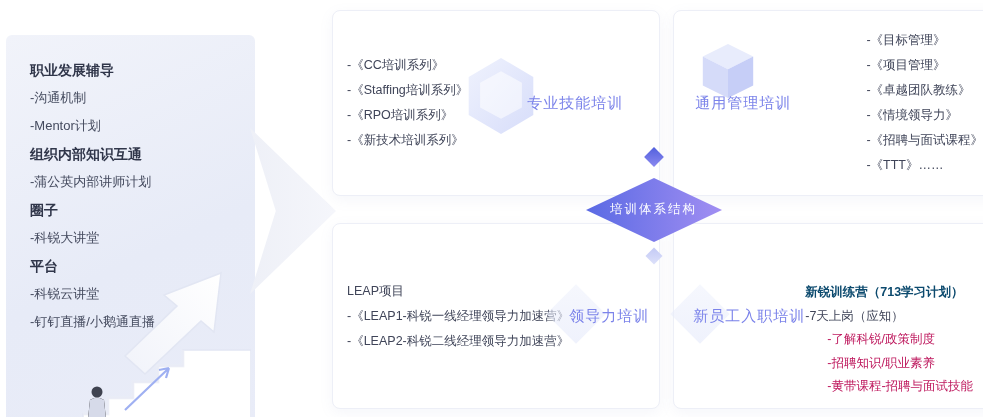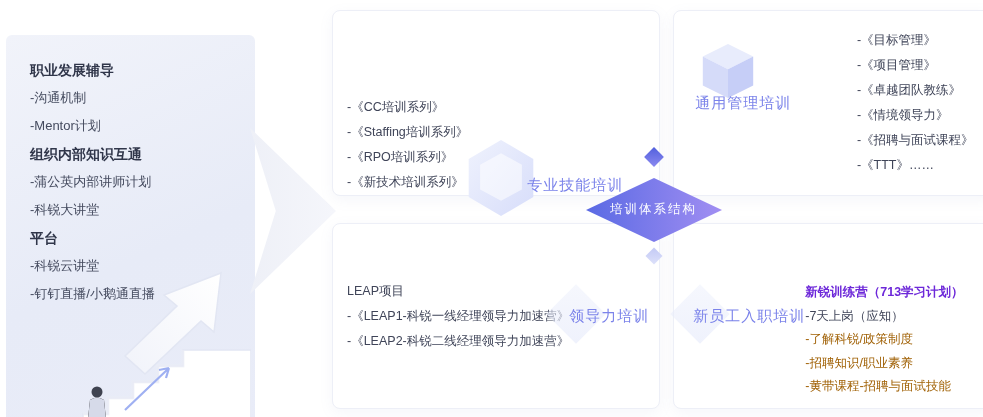--- a/index.html
+++ b/index.html
@@ -37,33 +37,33 @@
     display:grid; grid-template-columns:1fr 1fr; grid-template-rows:1fr 1fr;
     gap:27px 13px;
   }
   .card{
     background:#ffffff; border:1px solid #edeff7; border-radius:8px;
     box-shadow:0 4px 14px rgba(125,135,185,0.08);
     position:relative; display:flex; align-items:center; justify-content:space-between;
   }
   .card ul{ list-style:none; }
   .card li{ font-size:12.5px; color:#3f4458; line-height:25px; white-space:nowrap; }
-  .card li.muted{ color:#a16207; }
-  .card li.strong{ color:#6d28d9; font-weight:bold;margin-top:48px; }
+  .card li.muted{ color:#be185d;margin-left:22px; }
+  .card li.strong{ color:#0c4a6e; font-weight:bold;margin-top:48px; }
   .card .subtitle{ font-size:12.5px; color:#3f4458; line-height:25px; }
   .card-title{ font-size:15px; color:#7b83ea; white-space:nowrap; position:relative; z-index:1; letter-spacing:1px; }
   .title-block{ position:relative; }
   .wm{ position:absolute; z-index:0; }
   .wm-hex{ left:-64px; top:-40px; width:76px; height:84px; }
   .wm-cube{ left:6px; top:-52px; width:54px; height:58px; }
   .wm-diamond{
     left:-14px; top:-14px; width:42px; height:42px; transform:rotate(45deg);
     background:linear-gradient(135deg,#eef1fc,#e2e7fa); opacity:.55; position:absolute;
   }
-  .card-ps{ padding:0 36px 0 14px;align-items:flex-end; }
+  .card-ps{ padding:0 36px 0 14px; }
   .card-gm{ padding:0 18px 0 21px; }
   .card-lead{ padding:0 10px 0 14px; }
   .card-ob{ padding:0 28px 0 19px; }
   .card-ob li{ line-height:23.5px; }
 
   
   .badge{
     position:absolute; left:50%; top:50%; transform:translate(-50%,-50%);
     width:136px; height:64px; z-index:3;
     display:flex; align-items:center; justify-content:center;
@@ -98,20 +98,21 @@
         <rect x="18" y="175" width="5" height="13" fill="#3f4350"></rect>
         <rect x="26" y="175" width="5" height="13" fill="#3f4350"></rect>
       </g>
     </svg>
     <div class="lp-text">
       <div class="lp-title">职业发展辅导</div>
       <div class="lp-item">-沟通机制</div>
       <div class="lp-item">-Mentor计划</div>
       <div class="lp-title lp-sec">组织内部知识互通</div>
       <div class="lp-item">-蒲公英内部讲师计划</div>
+      <div class="lp-title lp-sec">圈子</div>
       <div class="lp-item">-科锐大讲堂</div>
       <div class="lp-title lp-sec">平台</div>
       <div class="lp-item">-科锐云讲堂</div>
       <div class="lp-item">-钉钉直播/小鹅通直播</div>
     </div>
   </aside>
 
   <div class="flow-arrow"></div>
 
   <div class="cards">

